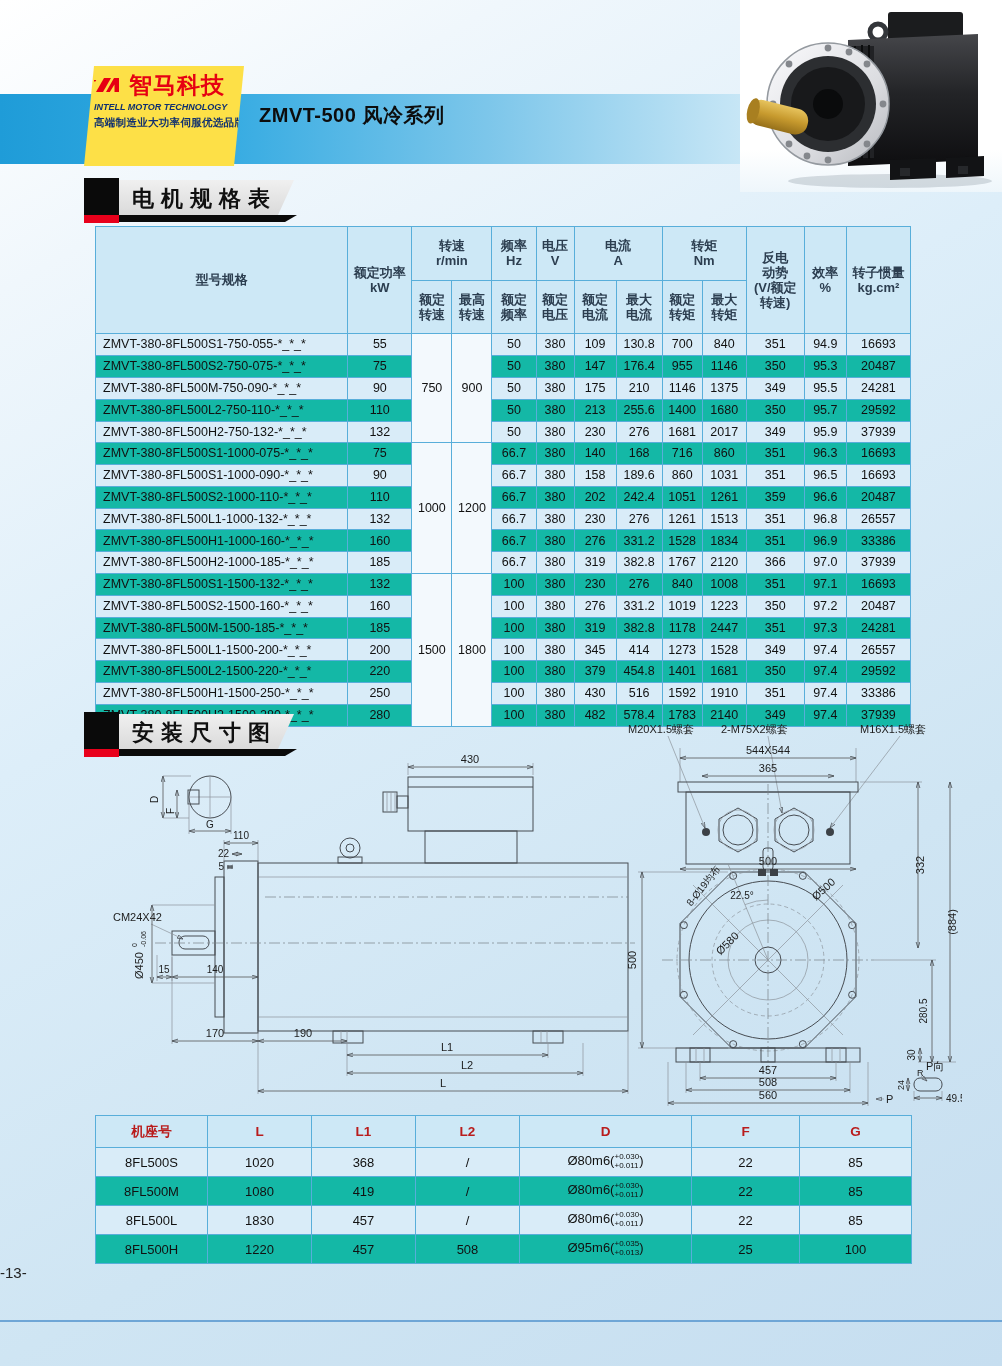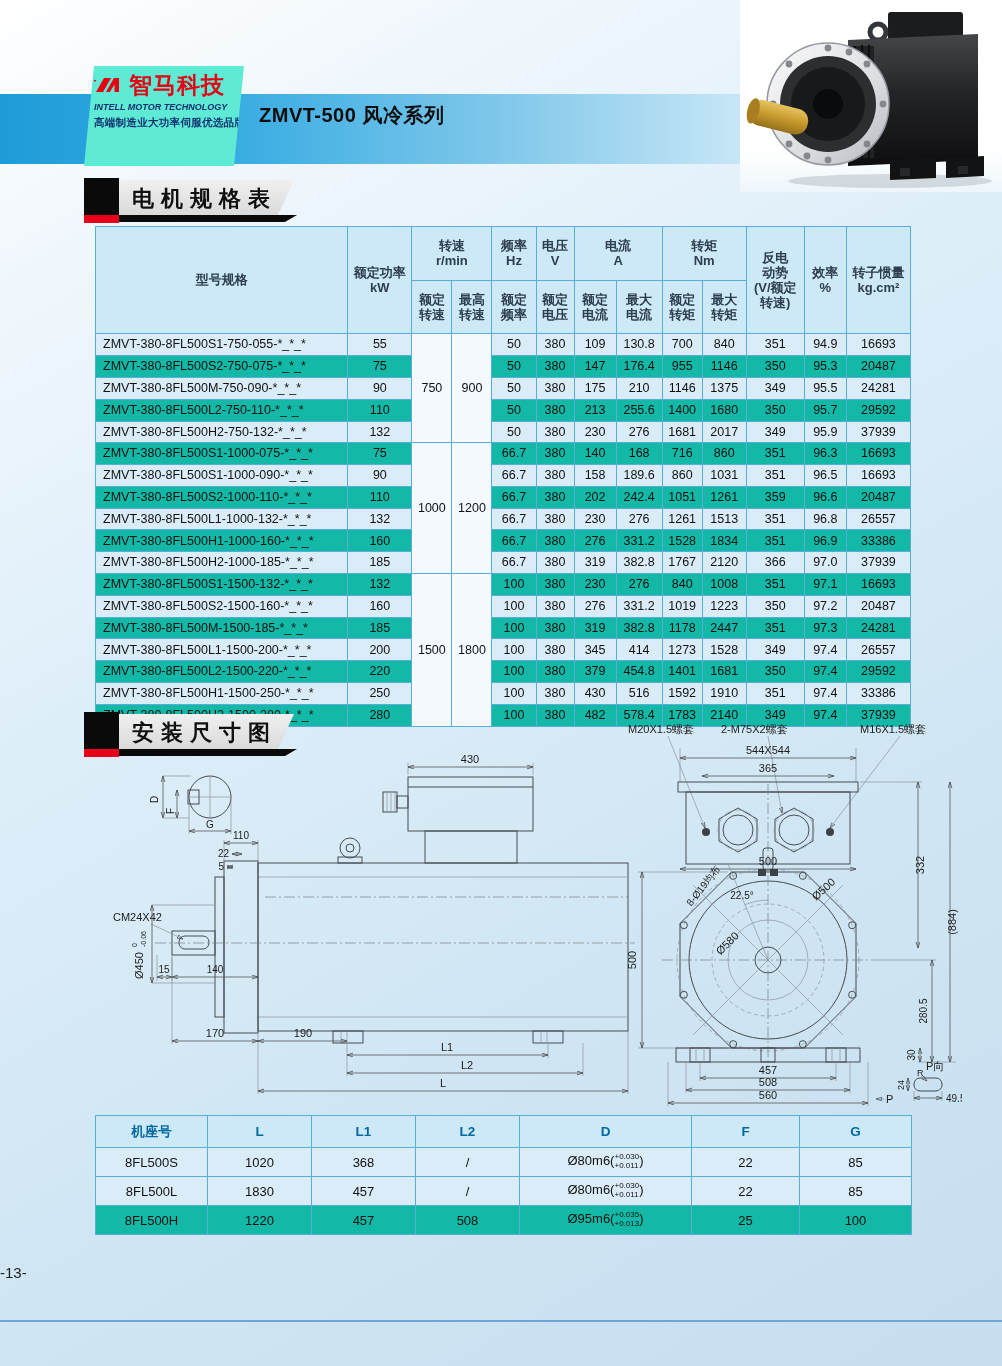--- a/index.html
+++ b/index.html
@@ -4,21 +4,21 @@
 <style>
   html,body{margin:0;padding:0;}
   body{
     width:1002px;height:1366px;position:relative;overflow:hidden;
     background:linear-gradient(150deg,#ffffff 0%,#f0f7fc 15%,#ddeef9 40%,#cfe5f3 70%,#c6def0 100%);
     font-family:"Liberation Sans","DejaVu Sans",sans-serif;
   }
   
   .banner{position:absolute;left:0;top:94px;width:748px;height:70px;
     background:linear-gradient(90deg,#1f9cd8 0%,#35abe2 30%,#7cc6ea 65%,#c9e7f6 100%);}
-  .logo-box{position:absolute;left:84px;top:66px;width:160px;height:100px;background:#5eead4;
+  .logo-box{position:absolute;left:84px;top:66px;width:160px;height:100px;background:#fde047;
     clip-path:polygon(10px 0,100% 0,calc(100% - 10px) 100%,0 100%);
     box-sizing:border-box;padding:4px 8px 0 10px;}
   .logo-row{display:flex;align-items:center;gap:3px;}
   .logo-cn{font-size:23px;font-weight:bold;color:#e60012;letter-spacing:1px;white-space:nowrap;}
   .logo-en{font-size:9px;font-style:italic;font-weight:bold;color:#10306f;white-space:nowrap;margin-top:1px;}
   .logo-slogan{font-size:10.5px;font-weight:bold;color:#10306f;margin-top:4px;white-space:nowrap;letter-spacing:0.3px;}
   .page-title{position:absolute;left:243px;top:102px;font-size:20px;font-weight:700;color:#0d0d0d;letter-spacing:0.5px;margin-left:16px;}
   .motor-photo{position:absolute;left:740px;top:0;width:262px;height:192px;
     background:linear-gradient(180deg,#ffffff 78%,#eef6fb 100%);}
   
@@ -37,21 +37,21 @@
   .spec-table th,.spec-table td{border:1px solid #58aeda;}
   .spec-table thead th{background:#cde8f6;color:#2c3e50;font-size:13px;font-weight:bold;
     white-space:pre-line;line-height:1.18;padding:11px 0;}
   .spec-table tbody td{font-size:12.5px;color:#111;text-align:center;height:20.8px;padding:0 2px;line-height:1;}
   .spec-table td.model{text-align:left;padding-left:7px;}
   tr.alt{background:#d9ecf8;}
   tr.plain{background:#14b8a6;}
   td.speed{background:#f3f9fd;font-size:13px;}
   .dim-table{position:absolute;left:95px;top:1115px;width:816px;}
   .dim-table th,.dim-table td{border:1px solid #58aeda;text-align:center;}
-  .dim-table th{background:#cde8f6;color:#0369a1;font-size:13.5px;font-weight:bold;height:29px;}
+  .dim-table th{background:#cde8f6;color:#b91c1c;font-size:13.5px;font-weight:bold;height:29px;}
   .dim-table td{font-size:13px;color:#111;height:26px;}
   .tol{display:inline-block;vertical-align:middle;font-size:8px;line-height:1.1;text-align:left;}
   
   .draw{position:absolute;}
   .draw line,.draw path,.draw rect,.draw circle,.draw polygon,.draw polyline{stroke:#474c52;fill:none;stroke-width:1;}
   .draw .thin{stroke:#8d949b;stroke-width:0.7;}
   .draw .dim{stroke:#555;stroke-width:0.8;}
   .draw .cl{stroke:#7a8188;stroke-width:0.7;stroke-dasharray:11 3 2 3;}
   .draw .dash{stroke-dasharray:4 3;}
   .draw .fillp{fill:#3c4146;stroke:none;}
@@ -707,20 +707,29 @@
   <tbody id="dim-body">
       <tr class="alt">
         <td>8FL500S</td>
         <td>1020</td>
         <td>368</td>
         <td>/</td>
         <td><span>Ø80m6(</span><span class="tol"><div>+0.030</div><div>+0.011</div></span><span>)</span></td>
         <td>22</td>
         <td>85</td>
       </tr>
+      <tr class="plain">
+        <td>8FL500M</td>
+        <td>1080</td>
+        <td>419</td>
+        <td>/</td>
+        <td><span>Ø80m6(</span><span class="tol"><div>+0.030</div><div>+0.011</div></span><span>)</span></td>
+        <td>22</td>
+        <td>85</td>
+      </tr>
       <tr class="alt">
         <td>8FL500L</td>
         <td>1830</td>
         <td>457</td>
         <td>/</td>
         <td><span>Ø80m6(</span><span class="tol"><div>+0.030</div><div>+0.011</div></span><span>)</span></td>
         <td>22</td>
         <td>85</td>
       </tr>
       <tr class="plain">

